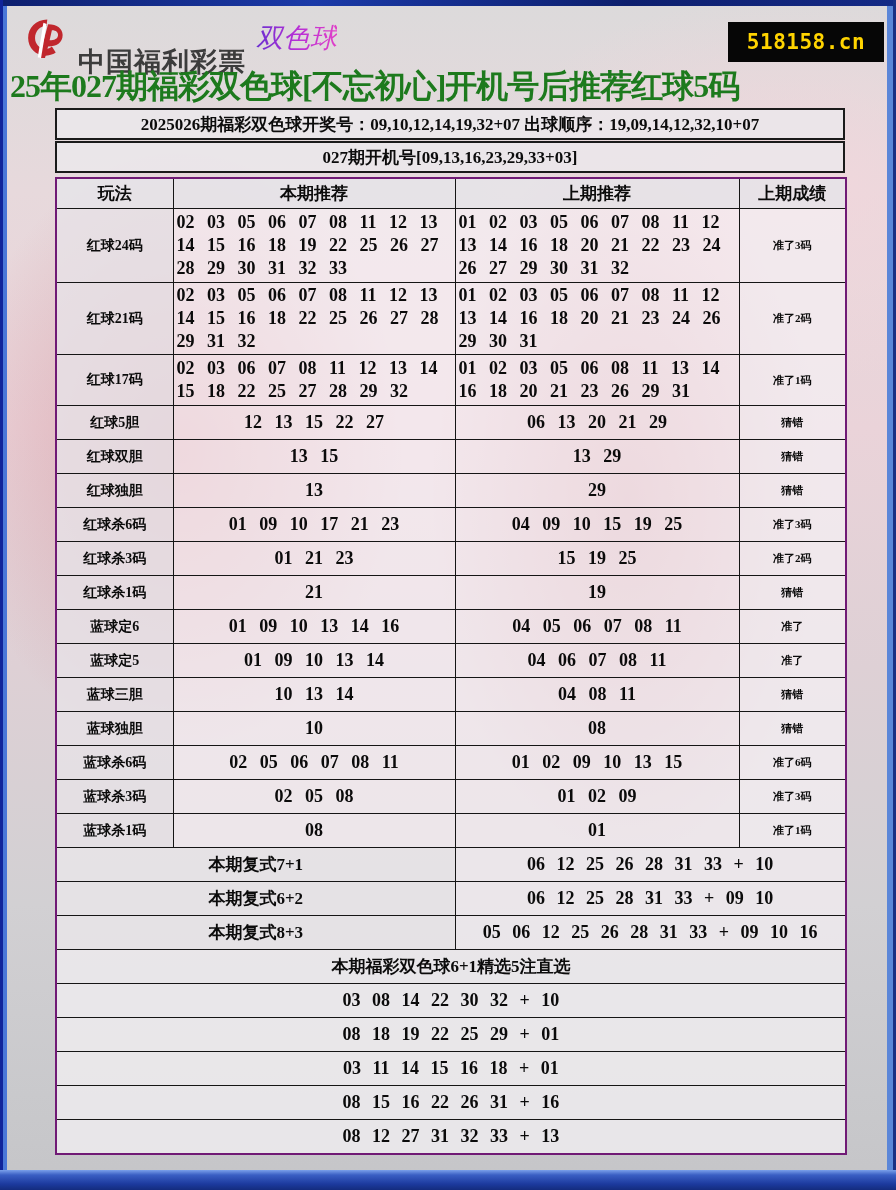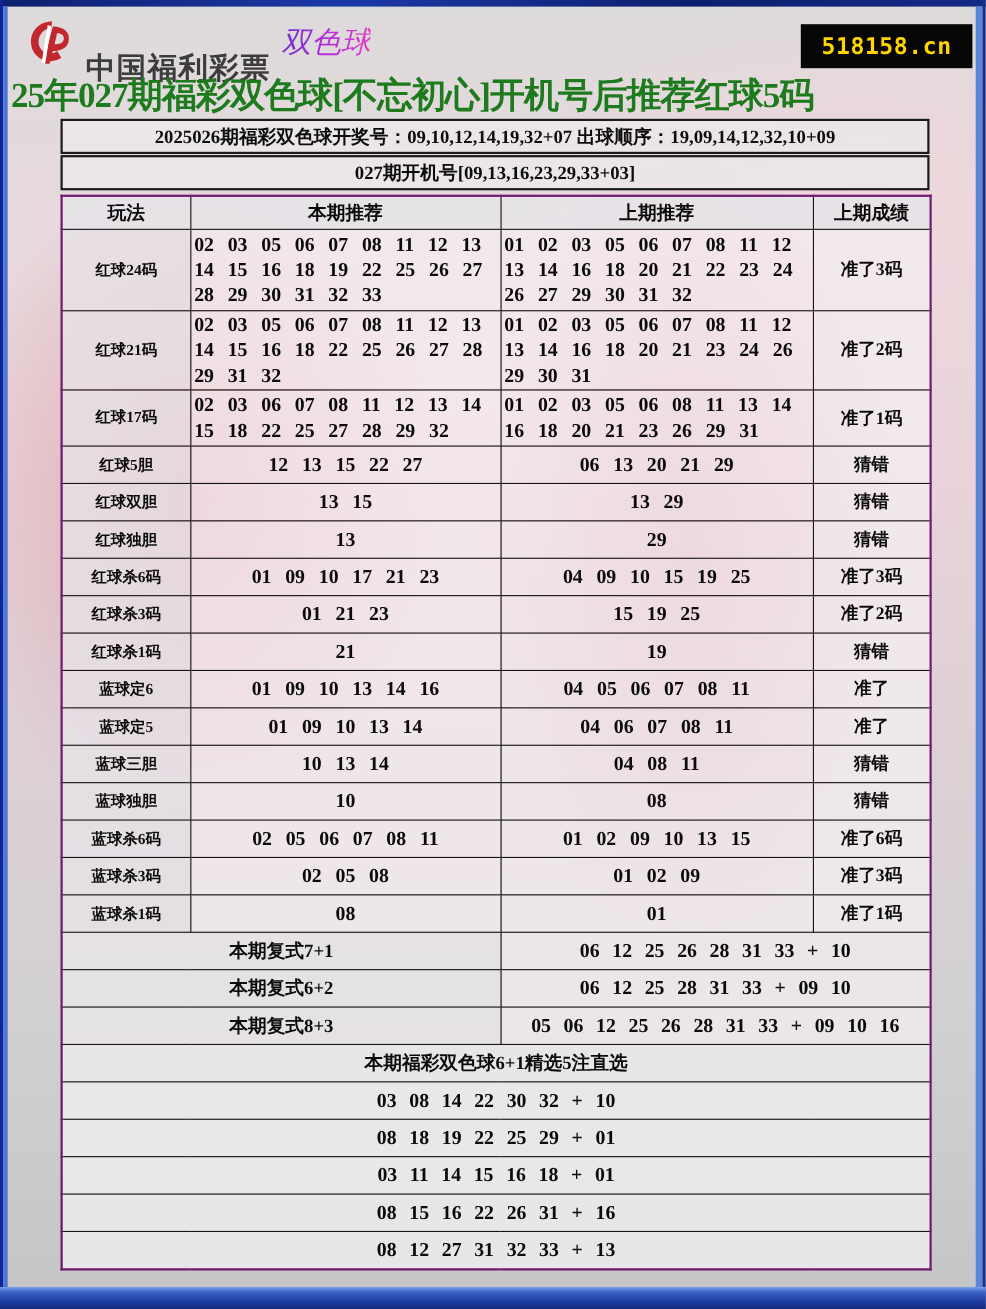--- a/index.html
+++ b/index.html
@@ -44,21 +44,21 @@
   .box.machine{top:141px;height:28px;font-size:17px;}
 
   table.main{position:absolute;left:55px;top:177px;width:790px;border-collapse:collapse;table-layout:fixed;}
   table.main{border:2px solid #701a75;}
   table.main td,table.main th{border:1px solid #151515;font-weight:bold;color:#0b0b0b;
     text-align:center;vertical-align:middle;padding:0 2px;overflow:hidden;}
   table.main th{height:29px;font-size:17px;background:rgba(230,228,232,0.88);}
   td.play{background:rgba(231,226,231,0.82);font-size:14px;}
   td.nums{background:rgba(247,240,244,0.68);font-size:18px;word-spacing:8px;font-family:"Liberation Serif","DejaVu Serif",serif;}
   td.nums.multi{text-align:left;line-height:23px;padding:1px 1px 1px 3px;}
-  td.result{background:rgba(243,238,242,0.78);font-size:16px;}
+  td.result{background:rgba(243,238,242,0.78);font-size:11px;}
   tr.h73 td{height:71px;} tr.h70 td{height:68px;} tr.h50 td{height:48px;}
   tr.h34 td{height:33px;}
   td.fushi-label{background:rgba(233,229,233,0.82);font-size:17px;margin-left:24px;}
   td.fushi-val{background:rgba(244,239,243,0.72);font-size:18px;word-spacing:7px;}
   td.section{background:rgba(236,233,236,0.88);font-size:17px;}
   td.pick{background:rgba(240,237,240,0.8);font-size:18px;word-spacing:7px;}
 </style>
 </head>
 <body>
 
@@ -77,21 +77,21 @@
       <path fill="#c1272d" d="M34 12 L22 56 h8 l4 -15 c11 0 19 -5 19 -15 0 -8 -7 -14 -19 -14 z m5 8 c6 0 8 3 8 6 0 5 -5 7 -11 7 z"></path>
       <path fill="#ffffff" d="M30 10 l4 2 -12 44 -4 -2 z" transform="rotate(-6 30 30)"></path>
     </svg>
     <span class="brand">中国福利彩票</span>
     <span class="product">双色球</span>
   </div>
   <div class="badge">518158.cn</div>
 
   <div class="main-title">25年027期福彩双色球[不忘初心]开机号后推荐红球5码</div>
 
-  <div class="box info">2025026期福彩双色球开奖号：09,10,12,14,19,32+07 出球顺序：19,09,14,12,32,10+09</div>
+  <div class="box info">2025026期福彩双色球开奖号：09,10,12,14,19,32+07 出球顺序：19,09,14,12,32,10+07</div>
   <div class="box machine">027期开机号[09,13,16,23,29,33+03]</div>
 
   <table class="main">
     <colgroup>
         <col style="width:117px">
         <col style="width:282px">
         <col style="width:284px">
         <col style="width:107px">
       </colgroup>
     <tbody>

